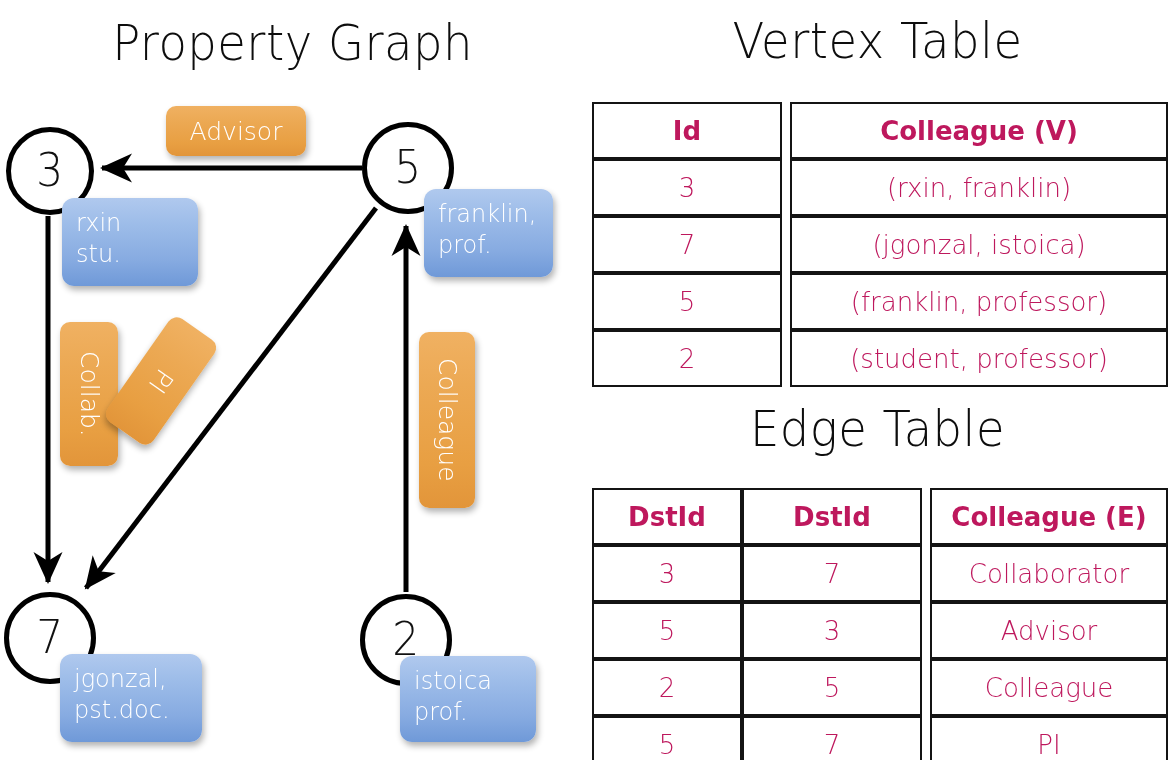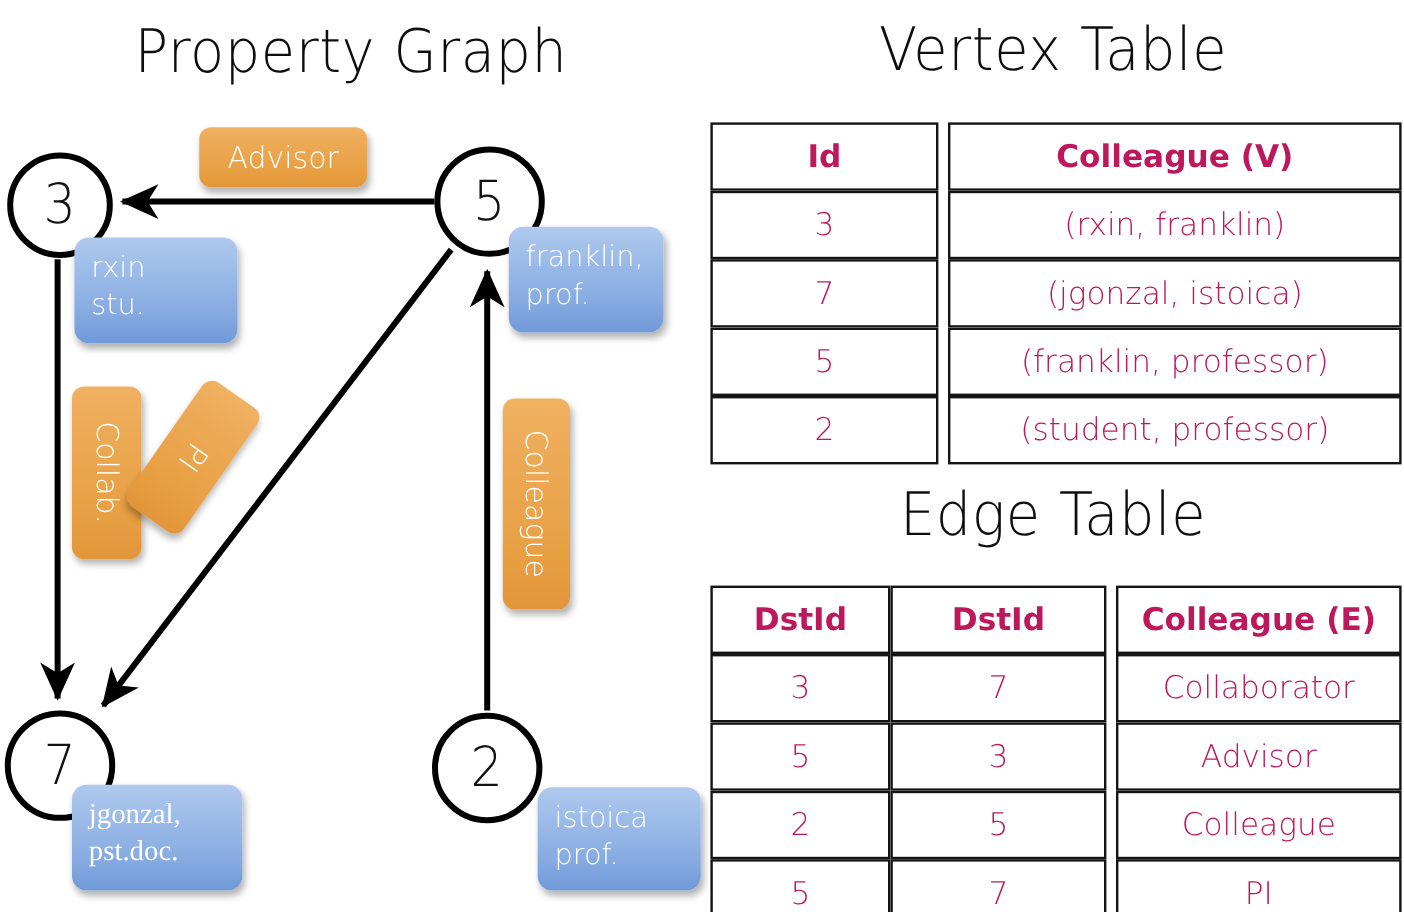--- a/index.html
+++ b/index.html
@@ -82,22 +82,22 @@
     font-family: "DejaVu Sans", sans-serif;
     font-weight: 300;
     font-size: 24px;
     line-height: 1.30;
     padding: 10px 14px 12px 14px;
     box-sizing: border-box;
     z-index: 6;
   }
   #prop-rxin     { left: 62px;  top: 198px; width: 136px; height: 88px; }
   #prop-franklin { left: 424px; top: 189px; width: 129px; height: 88px; }
-  #prop-jgonzal  { left: 60px;  top: 654px; width: 142px; height: 88px; font-family: Liberation Serif, serif; }
-  #prop-istoica  { left: 448px; top: 656px; width: 136px; height: 86px; }
+  #prop-jgonzal  { left: 60px;  top: 654px; width: 142px; height: 88px; }
+  #prop-istoica  { left: 400px; top: 656px; width: 136px; height: 86px; }
 
   
   .edge-box {
     position: absolute;
     border-radius: 10px;
     background: linear-gradient(to bottom, #f0b162 0%, #eca954 30%, #e89f42 75%, #e2953a 100%);
     box-shadow: 2px 4px 6px rgba(0,0,0,0.30);
     color: #ffffff;
     font-family: "DejaVu Sans", sans-serif;
     font-weight: 300;

